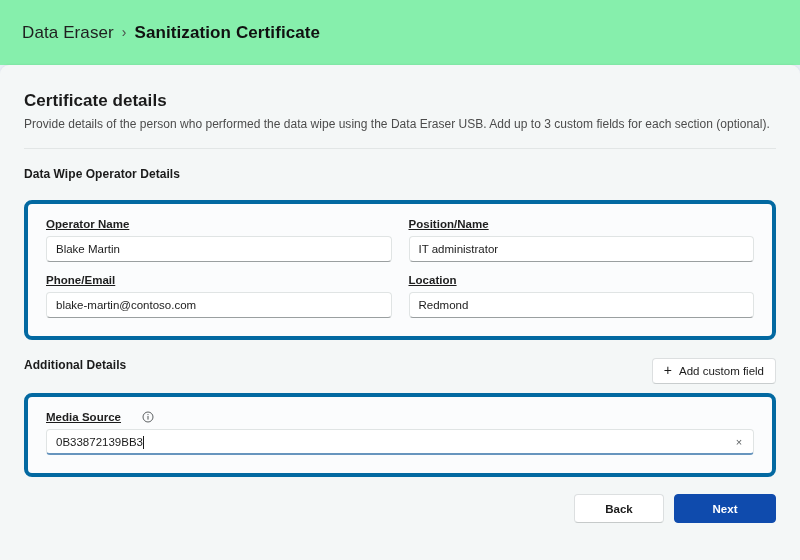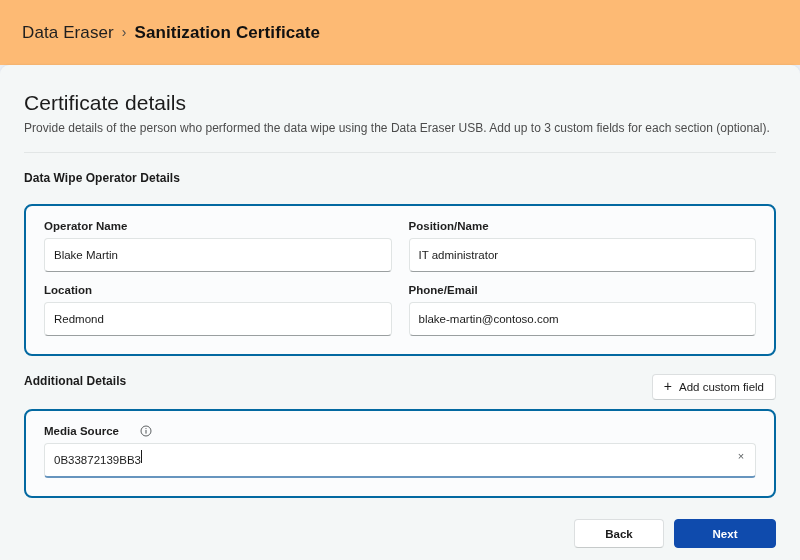--- a/index.html
+++ b/index.html
@@ -13,21 +13,21 @@
   body {
     font-family: "Liberation Sans", "DejaVu Sans", sans-serif;
     background: #e9eef6;
     color: #1b1b1b;
     -webkit-font-smoothing: antialiased;
   }
 
   
   .app-header {
     height: 65px;
-    background: #fdba74;
+    background: #86efac;
     display: flex;
     align-items: center;
     padding: 0 0 0 22px;
   }
   .breadcrumb {
     display: flex;
     align-items: baseline;
     gap: 8px;
     font-size: 17px;
   }
@@ -54,22 +54,22 @@
     height: 495px;
     background: #f4f7f7;
     border-top-left-radius: 9px;
     border-top-right-radius: 9px;
     box-shadow: 0 -1px 2px rgba(0,0,0,0.045);
     padding: 26px 24px 0 24px;
     overflow: hidden;
   }
 
   .page-title {
-    font-size: 21px;
-    font-weight: 400;
+    font-size: 17px;
+    font-weight: 700;
     color: #1b1b1b;
     letter-spacing: 0.05px;
     margin-bottom: 6px;
   }
   .page-subtitle {
     font-size: 12px;
     color: #4c4c4c;
     letter-spacing: 0.02px;
   }
 
@@ -89,23 +89,24 @@
   }
   .section-title {
     font-size: 12px;
     font-weight: 700;
     color: #1b1b1b;
     letter-spacing: 0.05px;
   }
 
   .card {
     background: #fbfcfd;
-    border: 2px solid #0369a1;
+    border: 4px solid #0369a1;
     border-radius: 8px;
     padding: 14px 18px 18px 18px;
+    text-decoration: underline;
   }
 
   .field-grid {
     display: grid;
     grid-template-columns: 1fr 1fr;
     column-gap: 17px;
     row-gap: 12px;
   }
 
   .field-label {
@@ -131,21 +132,21 @@
     cursor: pointer;
   }
 
   .txt {
     width: 100%;
     height: 26px;
     background: #ffffff;
     border: 1px solid #e0e4e4;
     border-bottom: 1px solid #9a9fa0;
     border-radius: 4px;
-    padding: 16px 9px;
+    padding: 4px 9px;
     font-family: "Liberation Sans", "DejaVu Sans", sans-serif;
     font-size: 11.5px;
     color: #1b1b1b;
     outline: none;
   }
   .txt::placeholder { color: #8a8f90; }
 
   
   .field-focused { position: relative; }
   .field-focused .txt {
@@ -202,21 +203,21 @@
   .btn-plus {
     font-size: 14px;
     line-height: 1;
     font-weight: 400;
     transform: translateY(-1px);
   }
 
   .footer-actions {
     position: absolute;
     right: 24px;
-    bottom: 12px;
+    bottom: 37px;
     display: flex;
     align-items: center;
     gap: 10px;
   }
   .btn-back {
     width: 90px;
     height: 29px;
     background: #ffffff;
     border: 1px solid #dcdfe0;
     border-bottom-color: #c6caca;
@@ -263,27 +264,27 @@
         <label class="field-label">Operator Name</label>
         <input class="txt" type="text" value="Blake Martin" style="">
       </div>
 
       <div class="field">
         <label class="field-label">Position/Name</label>
         <input class="txt" type="text" value="IT administrator" style="">
       </div>
 
       <div class="field">
+        <label class="field-label">Phone/Email</label>
+        <input class="txt" type="text" value="blake-martin@contoso.com" style="">
+      </div>
+
+      <div class="field">
         <label class="field-label">Location</label>
         <input class="txt" type="text" value="Redmond" style="">
-      </div>
-
-      <div class="field">
-        <label class="field-label">Phone/Email</label>
-        <input class="txt" type="text" value="blake-martin@contoso.com" style="">
       </div>
 
     </div>
   </div>
 
   <div class="section-head">
     <span class="section-title">Additional Details</span>
 
     <button class="btn btn-secondary">
       <span class="btn-plus">+</span>

